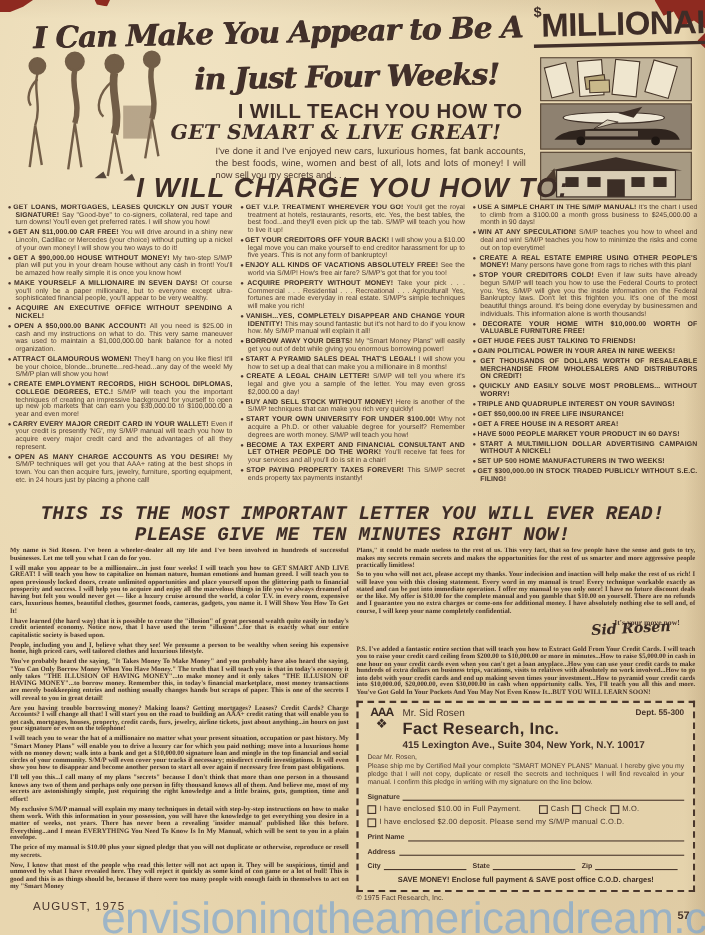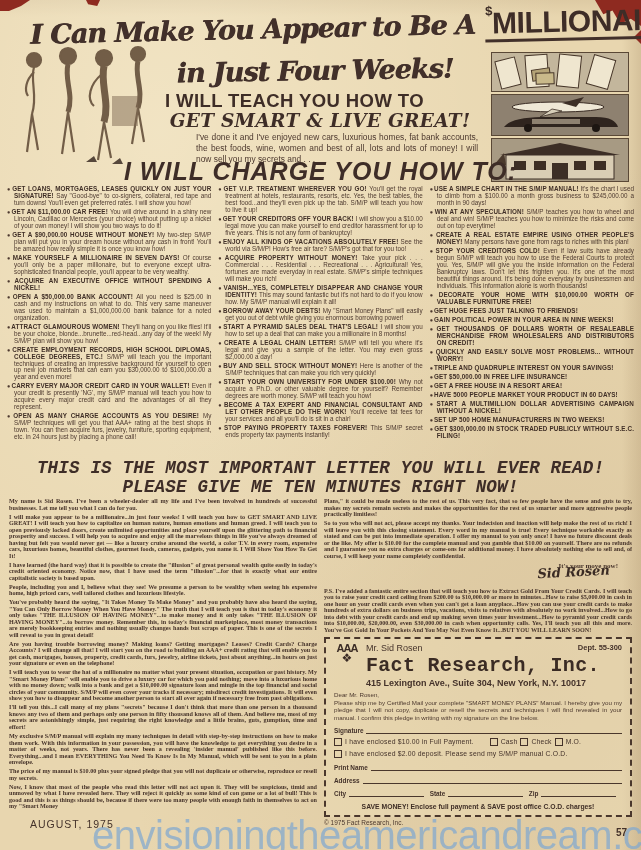--- a/index.html
+++ b/index.html
@@ -20,23 +20,23 @@
 
   
   .hd{position:absolute;left:0;top:0;right:0;height:186px;}
   .hl1{position:absolute;top:7px;left:30px;right:6px;text-align:center;transform:rotate(-1.3deg);white-space:nowrap;}
   .script{font-family:"DejaVu Serif", serif;font-style:italic;font-weight:bold;color:#42302a;
     text-shadow:.6px 0 0 #42302a;}
   .hl1 .script{font-size:27px;letter-spacing:-1px;}
   .mil{font-size:30px;font-weight:bold;letter-spacing:-.5px;border-bottom:3px solid #42302a;padding-bottom:0px;margin-left:6px;color:#3e2d27;}
   .ds{font-size:13px;vertical-align:18px;font-weight:bold;}
   .hl2{position:absolute;top:55px;left:150px;width:330px;text-align:center;font-size:27px;letter-spacing:-1px;transform:rotate(-1deg);}
-  .sub1{position:absolute;top:90px;left:165px;width:310px;text-align:left;
+  .sub1{position:absolute;top:90px;left:165px;width:310px;text-align:right;
     font-size:18.5px;font-weight:bold;letter-spacing:.4px;color:#3e2d27;}
-  .sub2{position:absolute;top:110px;left:155px;width:330px;text-align:center;
+  .sub2{position:absolute;top:110px;left:155px;width:330px;text-align:left;
     font-size:18.5px;font-weight:bold;font-style:italic;letter-spacing:.3px;color:#3e2d27;font-family:"DejaVu Serif",serif;}
   .intro{position:absolute;top:132px;left:196px;width:282px;margin:0;
     font-size:8.4px;line-height:1.3;text-align:justify;color:#4c382e;}
   .teach{position:absolute;top:157px;left:0;right:0;text-align:center;
     font-size:25px;font-weight:bold;font-style:italic;letter-spacing:1px;color:#3e2d27;}
   .women{position:absolute;left:16px;top:44px;}
   .art-stack{position:absolute;right:12px;top:52px;width:138px;}
   .art-panel{margin-bottom:2px;border:1px solid #5a4836;}
 
   
@@ -65,21 +65,21 @@
   
   .coupon{border:2px dashed #4a372c;margin-top:4px;padding:4px 8px 5px 8px;background:rgba(240,226,190,.35);
     font-family:"Liberation Sans",sans-serif;}
   .c-head{display:flex;align-items:flex-start;gap:6px;}
   .c-logo{width:26px;height:26px;flex:0 0 auto;color:#3a2b24;text-align:center;line-height:1;}
   .c-logo .aaa{font-size:11px;font-weight:bold;letter-spacing:-1px;display:block;}
   .c-logo .wing{font-size:12px;display:block;margin-top:-2px;}
   .c-addr{flex:1;}
   .c-row1{display:flex;justify-content:space-between;font-size:9px;color:#44322a;}
   .c-dept{font-size:7.5px;font-weight:bold;}
-  .c-co{font-family:Liberation Mono, monospace;font-weight:bold;font-size:20px;letter-spacing:.3px;color:#3a2b24;margin-top:1px;}
+  .c-co{font-family:Liberation Sans, sans-serif;font-weight:bold;font-size:15px;letter-spacing:.3px;color:#3a2b24;margin-top:1px;}
   .c-street{font-size:9px;font-weight:bold;margin-top:1px;color:#44322a;}
   .c-dear{margin:3px 0 0 0;font-size:6.2px;color:#4c382e;}
   .c-body{margin:1px 0 0 0;font-size:6.2px;line-height:1.15;text-align:justify;color:#4c382e;}
   .c-line{display:flex;align-items:flex-end;margin-top:6px;font-size:6.4px;font-weight:bold;color:#44322a;}
   .rule{flex:1;border-bottom:1px solid #4a372c;height:6px;margin-left:3px;}
   .c-opt{margin-top:4px;font-size:6.8px;letter-spacing:.2px;color:#44322a;display:flex;align-items:center;gap:3px;flex-wrap:nowrap;}
   .cb{display:inline-block;width:6px;height:6px;border:1px solid #44322a;flex:0 0 auto;}
   .c-opt .sp{width:10px;}
   .c-csz .rule{margin-right:6px;}
   .c-save{margin-top:6px;text-align:center;font-size:6.8px;font-weight:bold;color:#3f2e26;}

